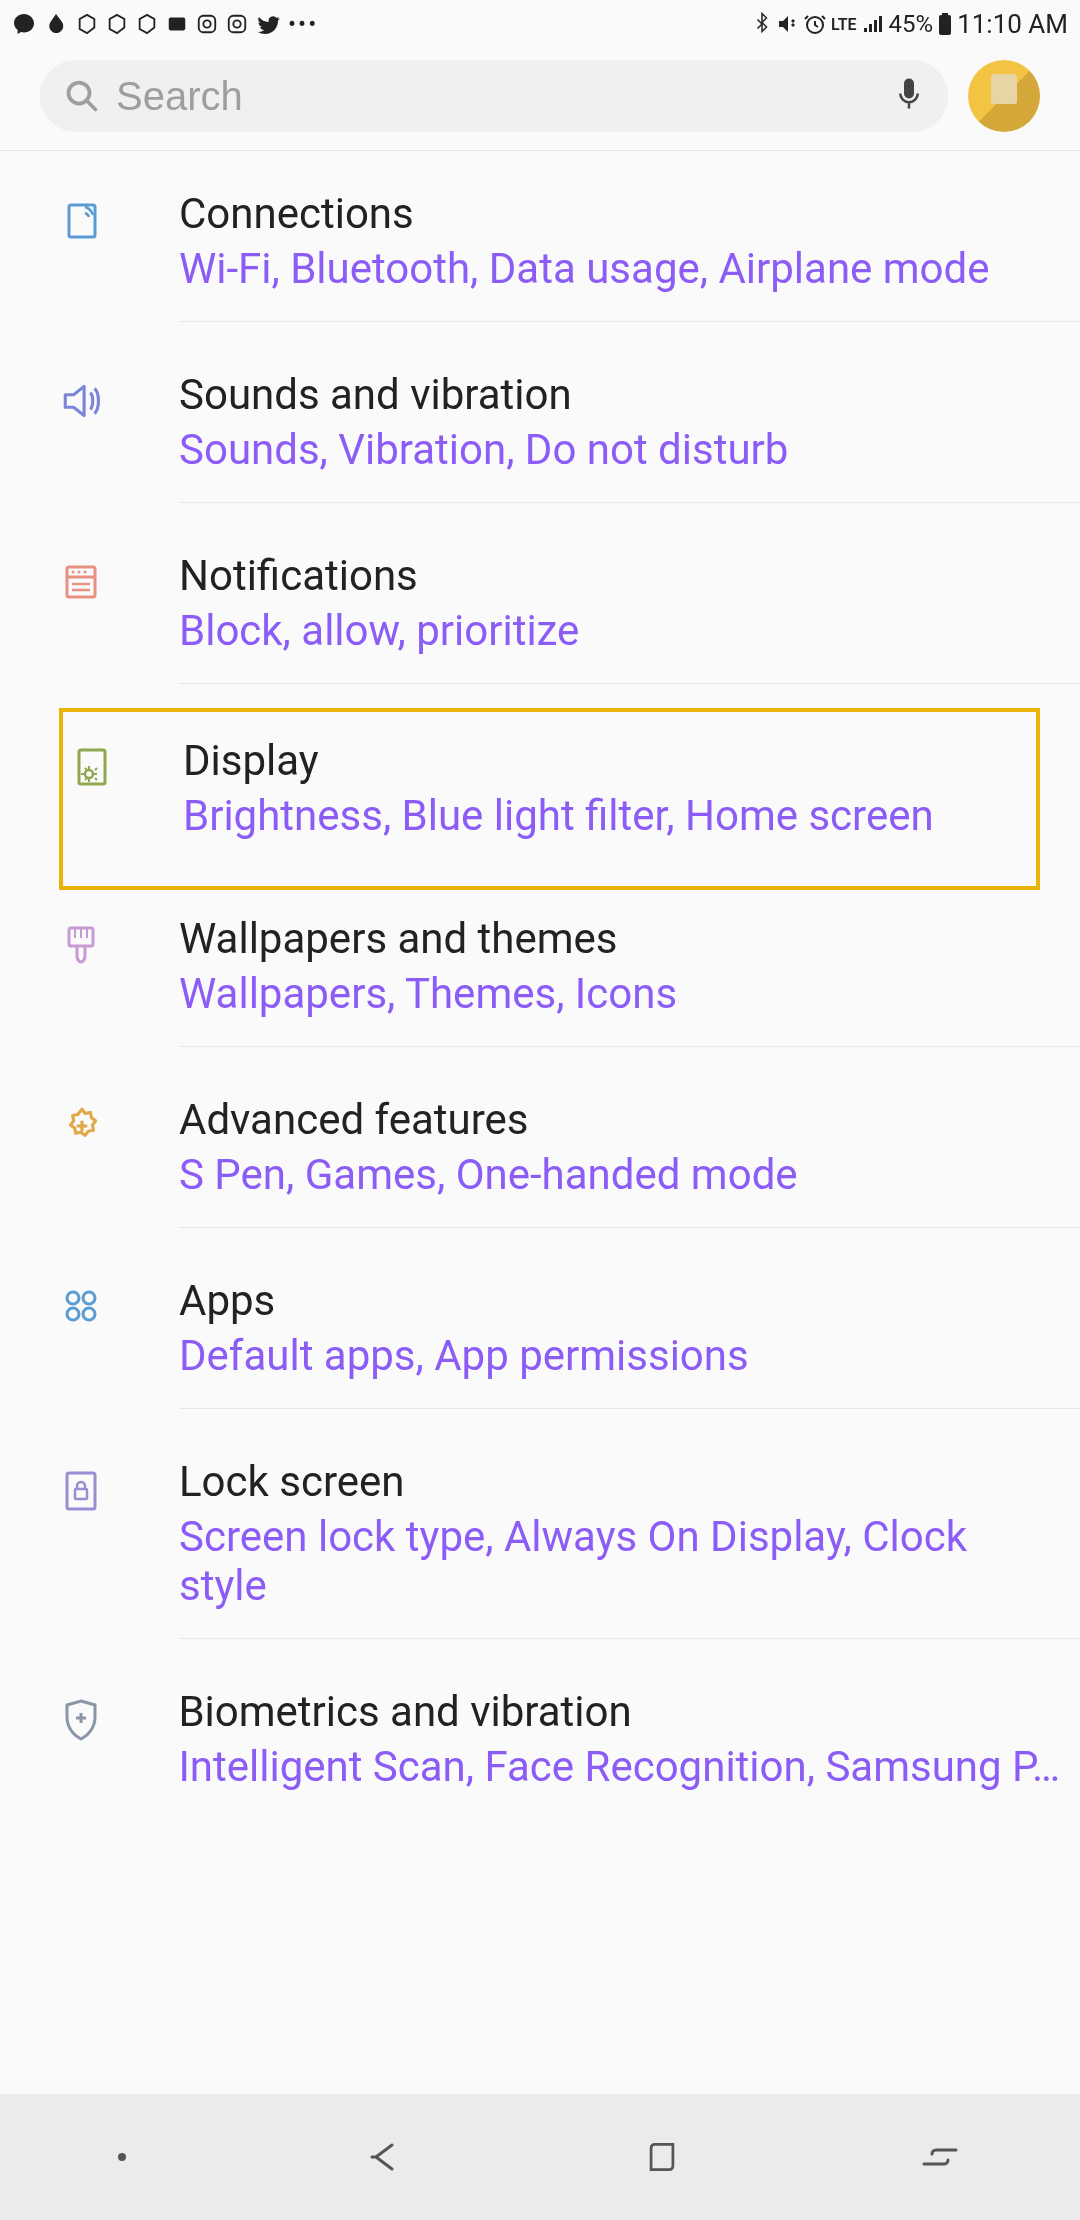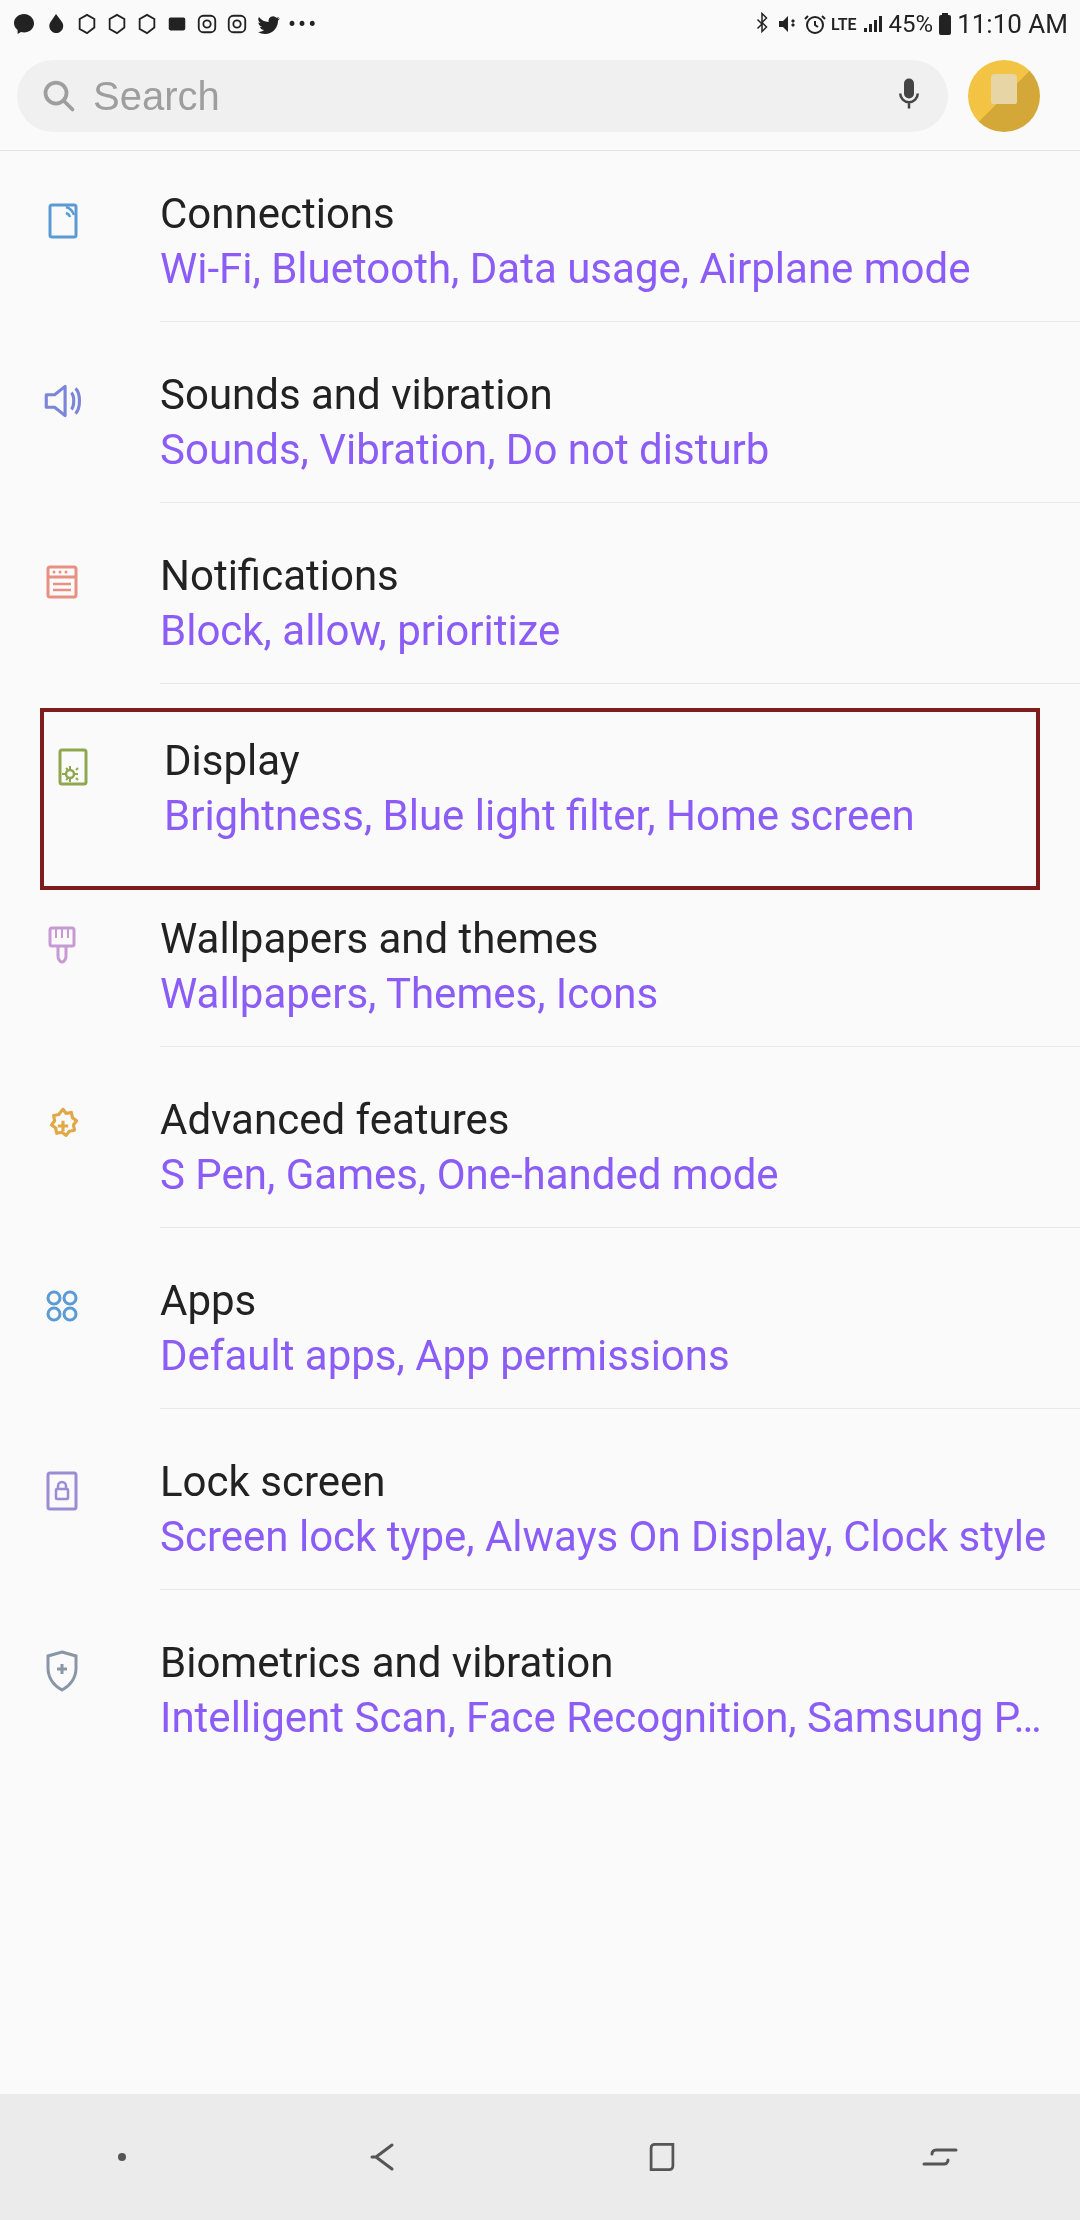--- a/index.html
+++ b/index.html
@@ -19,21 +19,21 @@
       font-size: 24px;
       color: #222;
     }
     .status-left { display: flex; gap: 8px; align-items: center; }
     .status-right { margin-left: auto; display: flex; gap: 4px; align-items: center; }
     .status-right span { font-weight: 400; }
     .search-row {
       display: flex;
       align-items: center;
       gap: 20px;
-      padding: 12px 40px 18px 17px;
+      padding: 12px 40px 18px 40px;
       border-bottom: 1px solid #e5e5e5;
     }
     .search-box {
       flex: 1;
       display: flex;
       align-items: center;
       background: #f0f0f0;
       border-radius: 40px;
       height: 72px;
       padding: 0 24px;
@@ -65,20 +65,21 @@
       width: 26px; height: 30px;
       background: #e8d5a5;
       position: absolute;
       top: 14px;
       border-radius: 4px 4px 2px 2px;
     }
     .settings-list {
       flex: 1;
       padding-top: 14px;
       overflow-y: auto;
+      padding-left: 19px;
     }
     .settings-item {
       display: flex;
       align-items: flex-start;
       padding: 24px 0 24px 40px;
       min-height: 130px;
     }
     .icon-wrap {
       width: 120px;
       display: flex;
@@ -97,21 +98,21 @@
       font-size: 42px;
       color: #222;
       font-weight: 400;
       margin-bottom: 6px;
     }
     .item-subtitle {
       font-size: 42px;
       color: #8b5cf6;
     }
     .highlight-box {
-      border: 4px solid #7f1d1d;
+      border: 4px solid #eab308;
       margin: 0 40px;
     }
     .highlight-box .settings-item { padding-left: 0; }
     .highlight-box .item-content { border-bottom: none; padding-bottom: 22px; }
     .nav-bar {
       height: 126px;
       background: #ebebeb;
       display: flex;
       align-items: center;
       justify-content: space-around;

